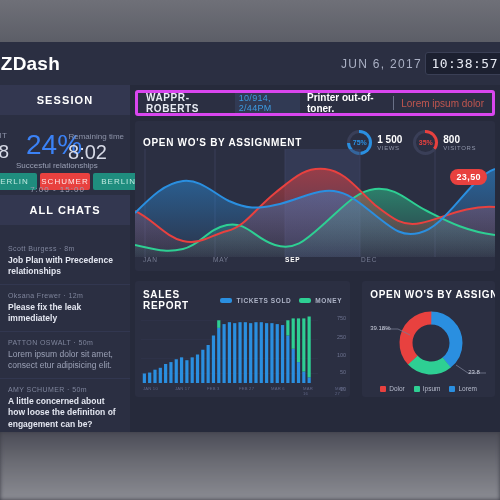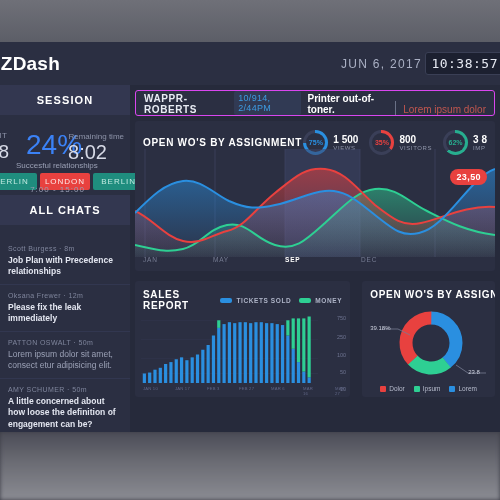--- a/index.html
+++ b/index.html
@@ -89,22 +89,22 @@
     padding: 7px 8px 6px 8px; border-bottom: 1px solid #323750;
   }
   .chat-meta { font-size: 7px; color: #7f859c; letter-spacing: .4px; margin-bottom: 3px; }
   .chat-msg { font-size: 8.5px; color: #e3e6f0; line-height: 1.35; font-weight: bold; }
   .chat-item.muted .chat-msg { color: #9ba1b6; font-weight: normal; }
 
   
   .main { position: absolute; left: 130px; top: 43px; right: 0; bottom: 0; padding: 5px; }
 
   .alertbar {
-    height: 26px; background: #2b2f42; border: 1px solid #d946ef;
-    border-radius: 3px; display: flex; align-items: flex-end;
+    height: 26px; background: #2b2f42; border: 3px solid #d946ef;
+    border-radius: 3px; display: flex; align-items: center;
     padding: 0 8px; gap: 7px; overflow: hidden;
   }
   .al-id { font-size: 10px; font-weight: bold; color: #e9ecf4; letter-spacing: .6px; }
   .al-time {
     font-size: 9px; color: #3d9ae0; background: #313a54;
     padding: 2px 4px; border-radius: 2px; letter-spacing: .3px;
   }
   .al-msg { font-size: 10px; font-weight: bold; color: #fff; }
   .al-div { width: 1px; height: 14px; background: #6a7187; }
   .al-lorem { font-size: 10px; color: #c0564f; white-space: nowrap; }
@@ -185,21 +185,21 @@
     <div class="panel-title">SESSION</div>
     <div class="session-body">
       <div class="sess-gmt">GMT</div>
       <div class="sess-gmt-val">58</div>
       <div class="sess-pct">24%</div>
       <div class="sess-sub">Succesful relationships</div>
       <div class="sess-rem-lbl">Remaining time</div>
       <div class="sess-rem">8:02</div>
       <div class="city-row">
         <div class="city teal">BERLIN</div>
-        <div class="city red">LONDON</div>
+        <div class="city red">SCHUMER</div>
         <div class="city teal">BERLIN</div>
       </div>
       <div class="sess-range">7:00 - 15:00</div>
     </div>
 
     <div class="panel-title">ALL CHATS</div>
     <div class="chats">
       <div class="chat-item">
         <div class="chat-meta">Scott Burgess  ·  8m</div>
         <div class="chat-msg">Job Plan with Precedence relationships</div>
@@ -251,31 +251,20 @@
             <div style="width:19px;height:19px;border-radius:50%;background:#2b2f42;display:flex;align-items:center;justify-content:center;">
               <span style="color:#e8413f">35%</span>
             </div>
           </div>
           <div>
             <div class="stat-num">800</div>
             <div class="stat-lbl">VISITORS</div>
           </div>
         </div>
 
-        <div class="stat" style="margin-right:0">
-          <div class="ring" style="background:conic-gradient(#27ae8f 0 62%, #3a3f58 62% 100%);">
-            <div style="width:19px;height:19px;border-radius:50%;background:#2b2f42;display:flex;align-items:center;justify-content:center;">
-              <span style="color:#27ae8f">62%</span>
-            </div>
-          </div>
-          <div>
-            <div class="stat-num">3 8</div>
-            <div class="stat-lbl">IMP</div>
-          </div>
-        </div>
       </div>
 
       <div class="chartwrap">
         <svg viewBox="0 0 360 122" preserveAspectRatio="none">
           <defs>
             <linearGradient id="gblue" x1="0" y1="0" x2="0" y2="1">
               <stop offset="0" stop-color="#2a8fe0" stop-opacity=".55"></stop>
               <stop offset="1" stop-color="#2a8fe0" stop-opacity=".05"></stop>
             </linearGradient>
             <linearGradient id="gred" x1="0" y1="0" x2="0" y2="1">

